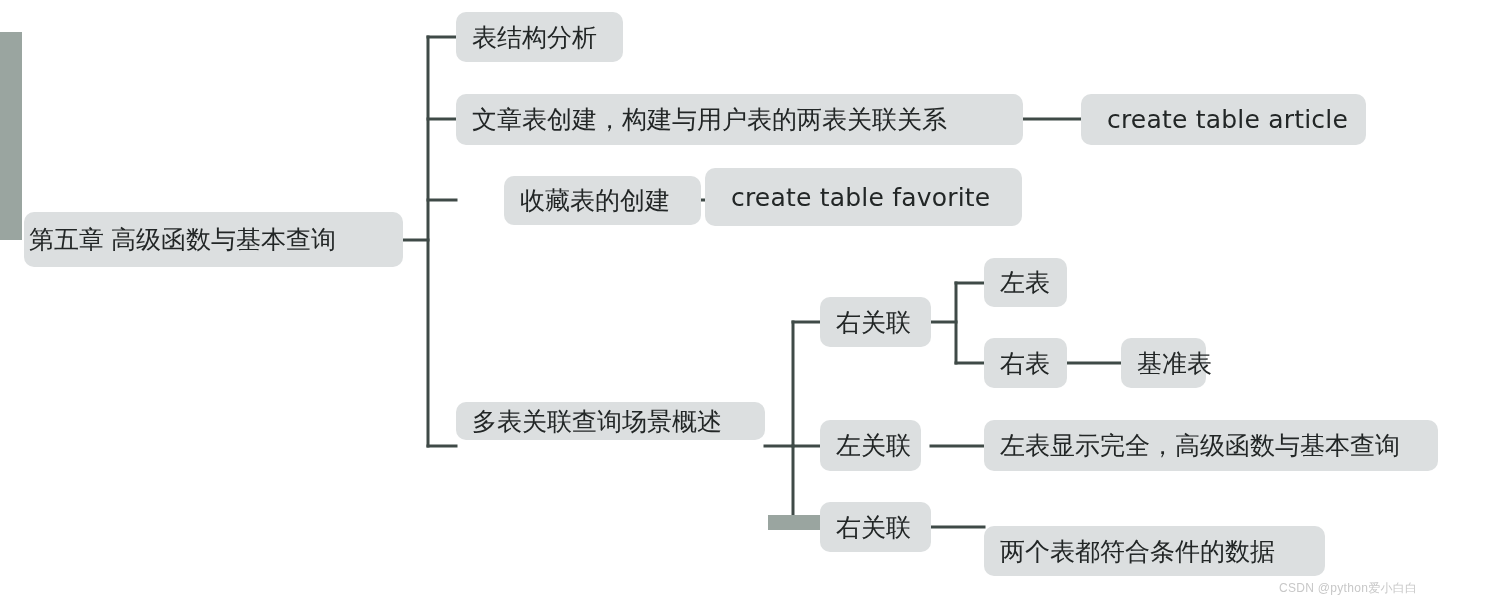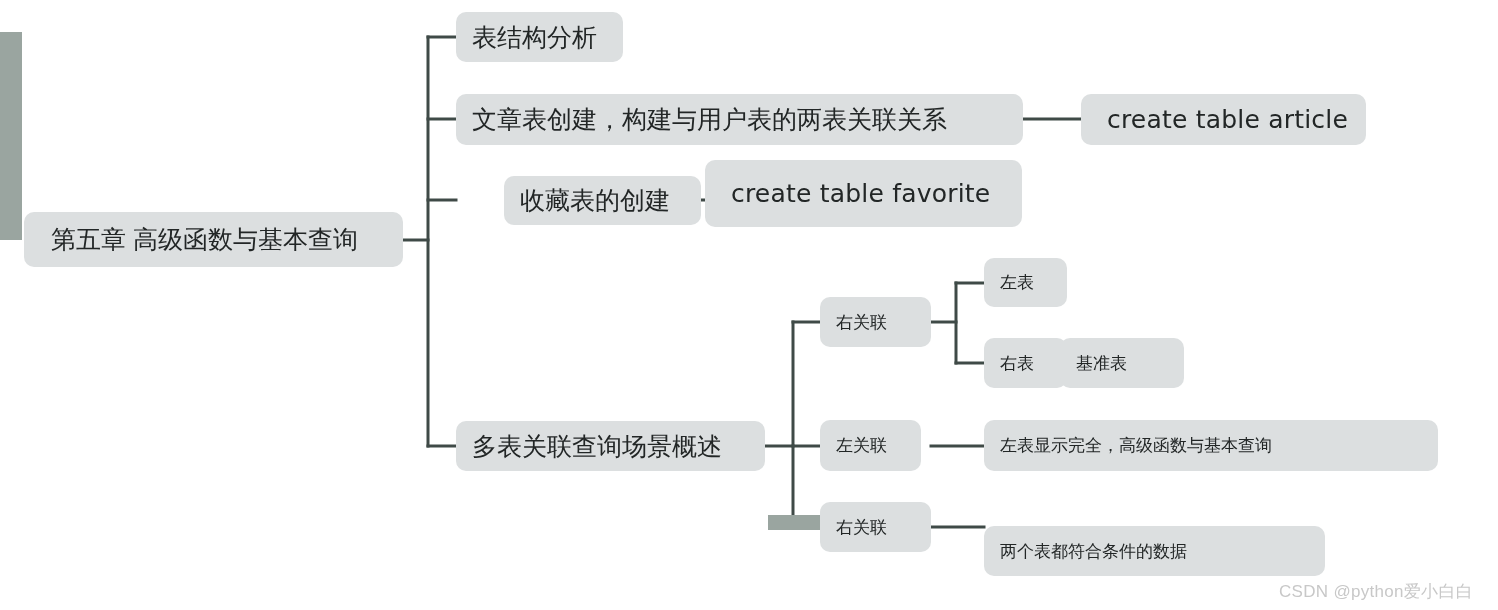--- a/index.html
+++ b/index.html
@@ -34,48 +34,48 @@
     color: #222626;
     white-space: nowrap;
     line-height: 1;
   }
   .node-label {
     display: block;
     white-space: nowrap;
   }
   .n-root {
     font-size: 25px;
-    padding: 0 27px;
+    padding: 0 5px;
   }
   .n-lvl1 {
     font-size: 25px;
     padding: 0 16px;
   }
   .n-lvl2 {
-    font-size: 17px;
+    font-size: 25px;
     padding: 0 16px;
   }
   .n-mono {
     font-family: "DejaVu Sans", sans-serif;
     font-size: 25px;
     letter-spacing: 0.2px;
     padding: 0 26px;
   }
   .drag-handle {
     position: absolute;
     background: #9aa5a0;
   }
   .edge-strip {
     position: absolute;
     background: #9aa5a0;
   }
   #watermark {
     position: absolute;
     color: #c8c8c8;
-    font-size: 17px;
+    font-size: 12px;
     white-space: nowrap;
     letter-spacing: 0.3px;
   }
 </style>
 </head>
 <body>
 
 <div id="canvas">
 
   <svg id="edges" viewBox="0 0 1498 610" width="1498" height="610">
@@ -131,41 +131,41 @@
   </div>
 
   <div class="node n-mono" style="left:1081px; top:94px; width:285px; height:51px;">
     <span class="node-label">create table article</span>
   </div>
 
   <div class="node n-lvl1" style="left:456px; top:176px; width:197px; height:49px;margin-left:48px;">
     <span class="node-label">收藏表的创建</span>
   </div>
 
-  <div class="node n-mono" style="left:705px; top:160px; width:317px; height:67px;">
+  <div class="node n-mono" style="left:705px; top:168px; width:317px; height:58px;">
     <span class="node-label">create table favorite</span>
   </div>
 
-  <div class="node n-lvl1" style="left:456px; top:421px; width:309px; height:50px;">
+  <div class="node n-lvl1" style="left:456px; top:402px; width:309px; height:38px;">
     <span class="node-label">多表关联查询场景概述</span>
   </div>
 
   <div class="node n-lvl2" style="left:820px; top:297px; width:111px; height:50px;">
     <span class="node-label">右关联</span>
   </div>
 
   <div class="node n-lvl2" style="left:984px; top:258px; width:83px; height:49px;">
     <span class="node-label">左表</span>
   </div>
 
   <div class="node n-lvl2" style="left:984px; top:338px; width:83px; height:50px;">
     <span class="node-label">右表</span>
   </div>
 
-  <div class="node n-lvl2" style="left:1060px; top:338px; width:124px; height:50px;">
+  <div class="node n-lvl2" style="left:1121px; top:338px; width:85px; height:50px;">
     <span class="node-label">基准表</span>
   </div>
 
   <div class="node n-lvl2" style="left:820px; top:420px; width:101px; height:51px;">
     <span class="node-label">左关联</span>
   </div>
 
   <div class="node n-lvl2" style="left:984px; top:420px; width:454px; height:51px;">
     <span class="node-label">左表显示完全，高级函数与基本查询</span>
   </div>

